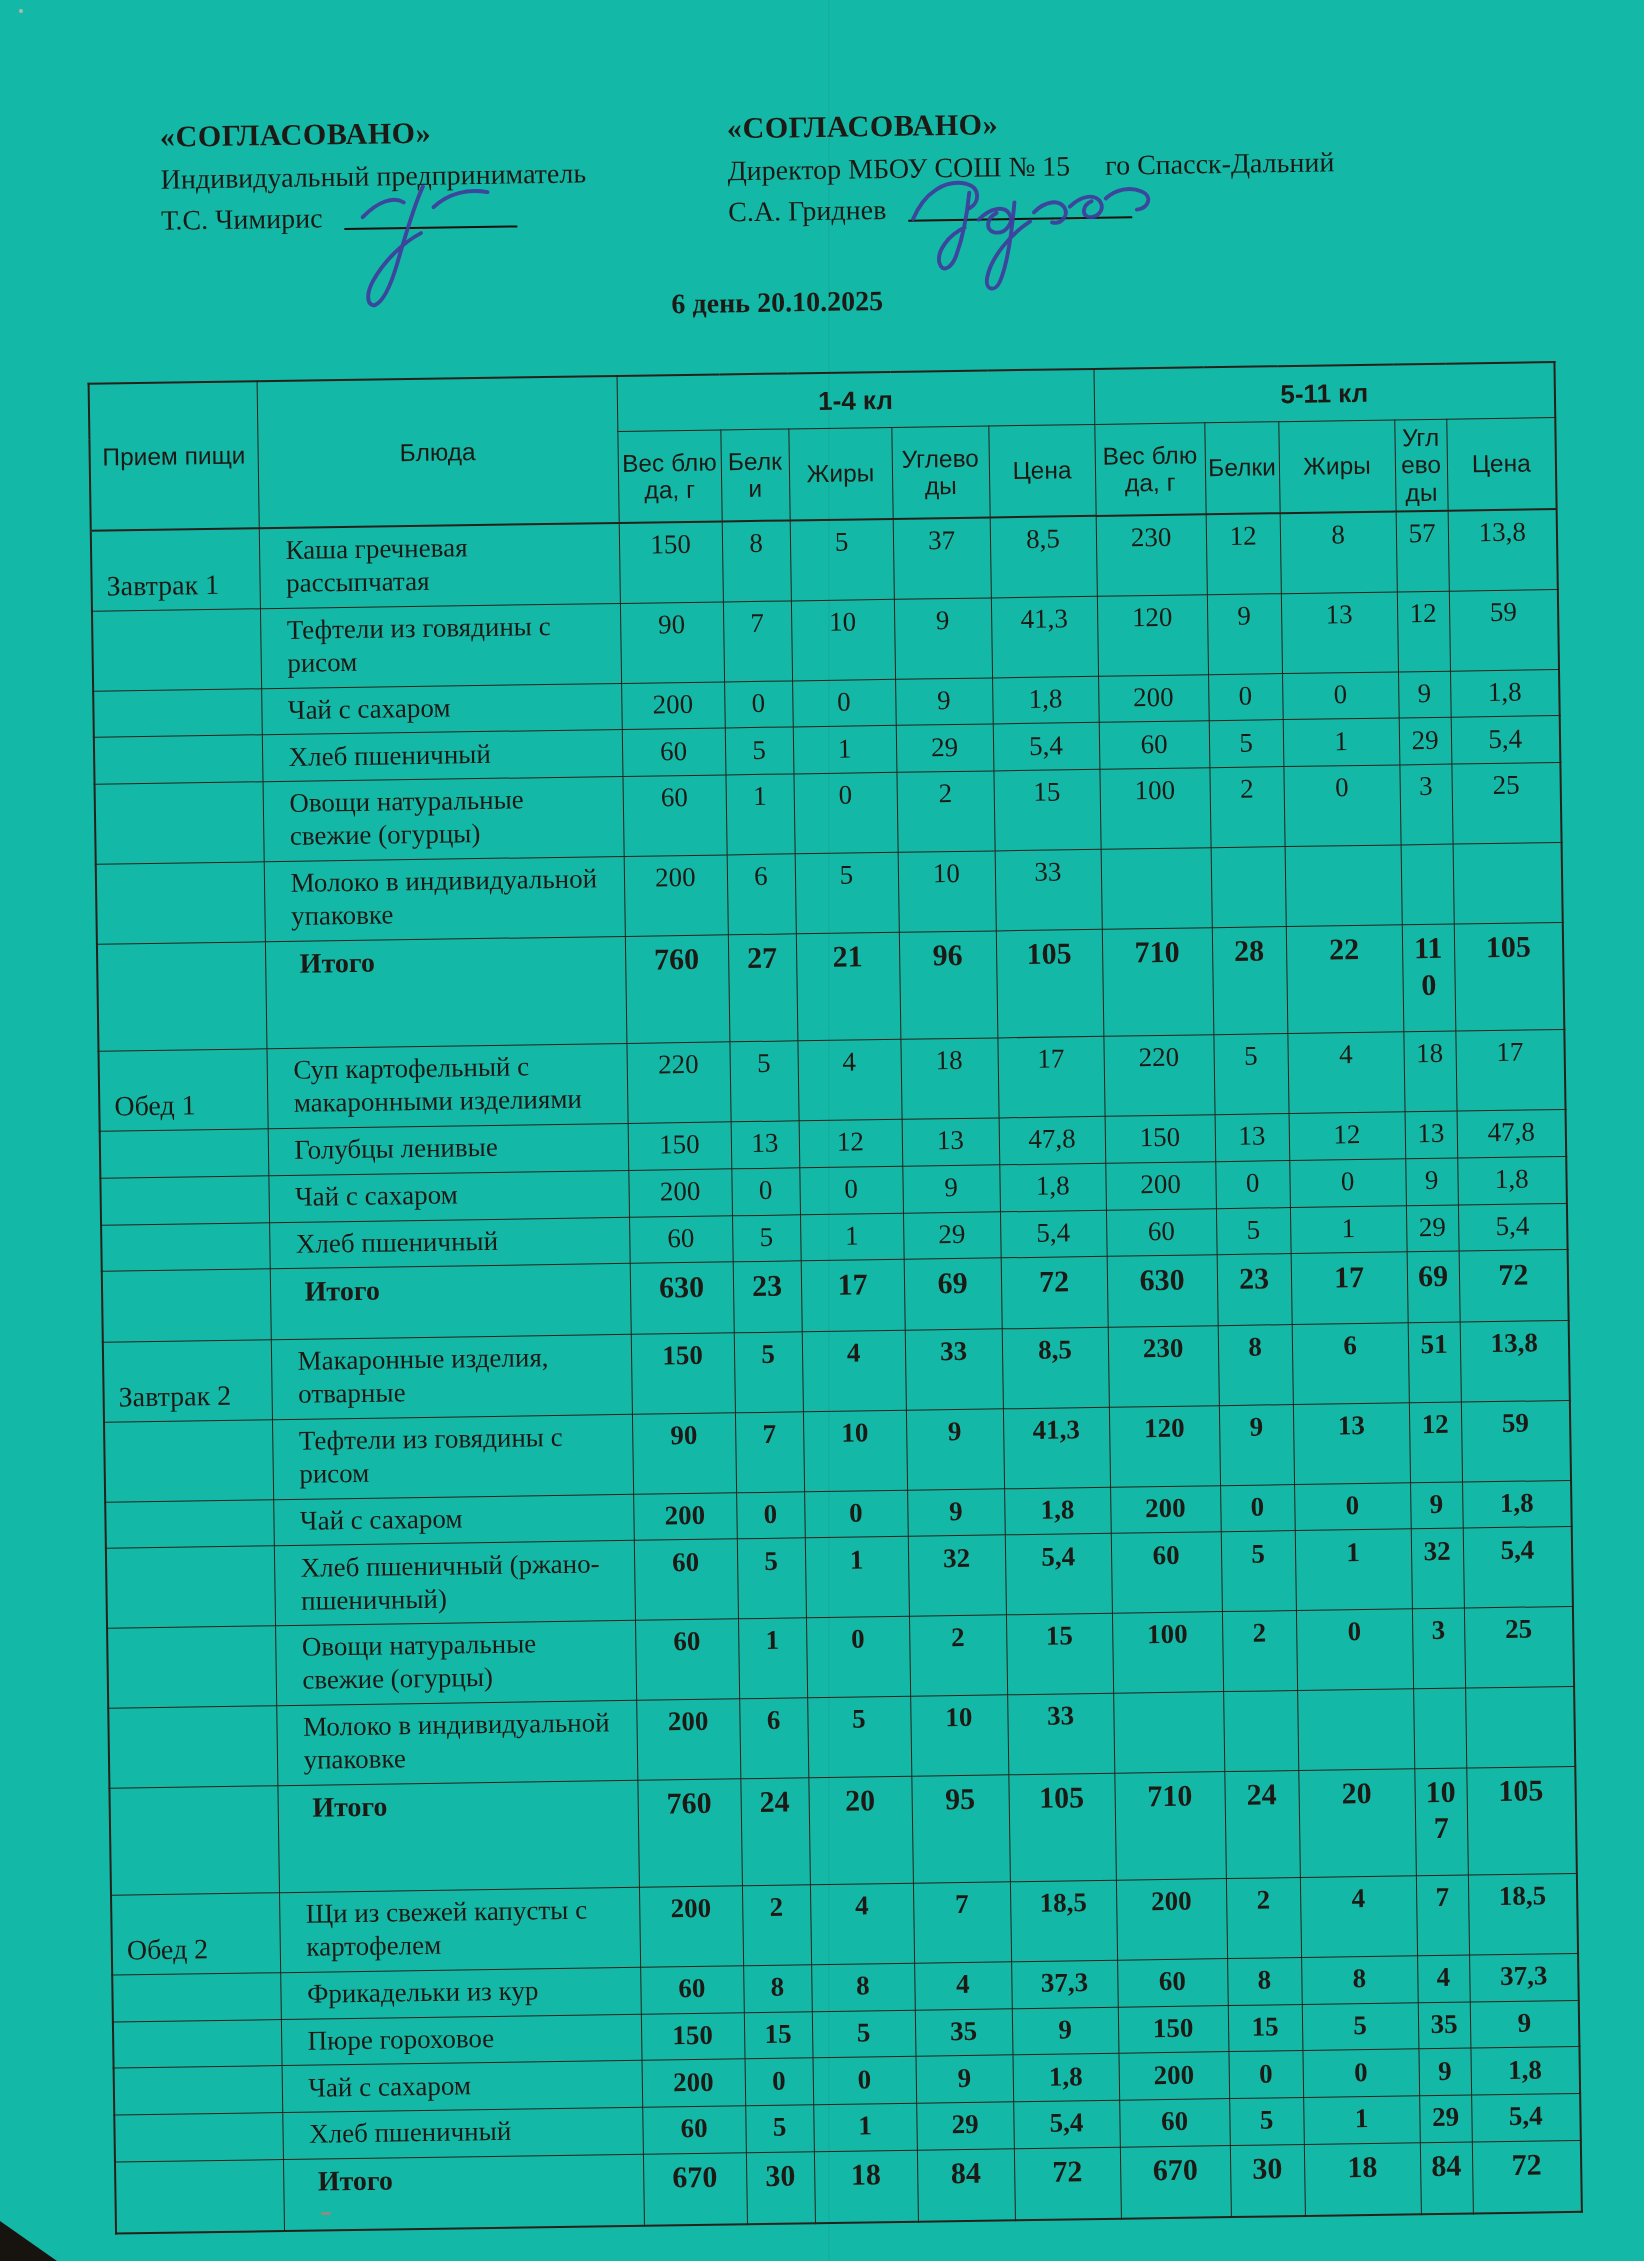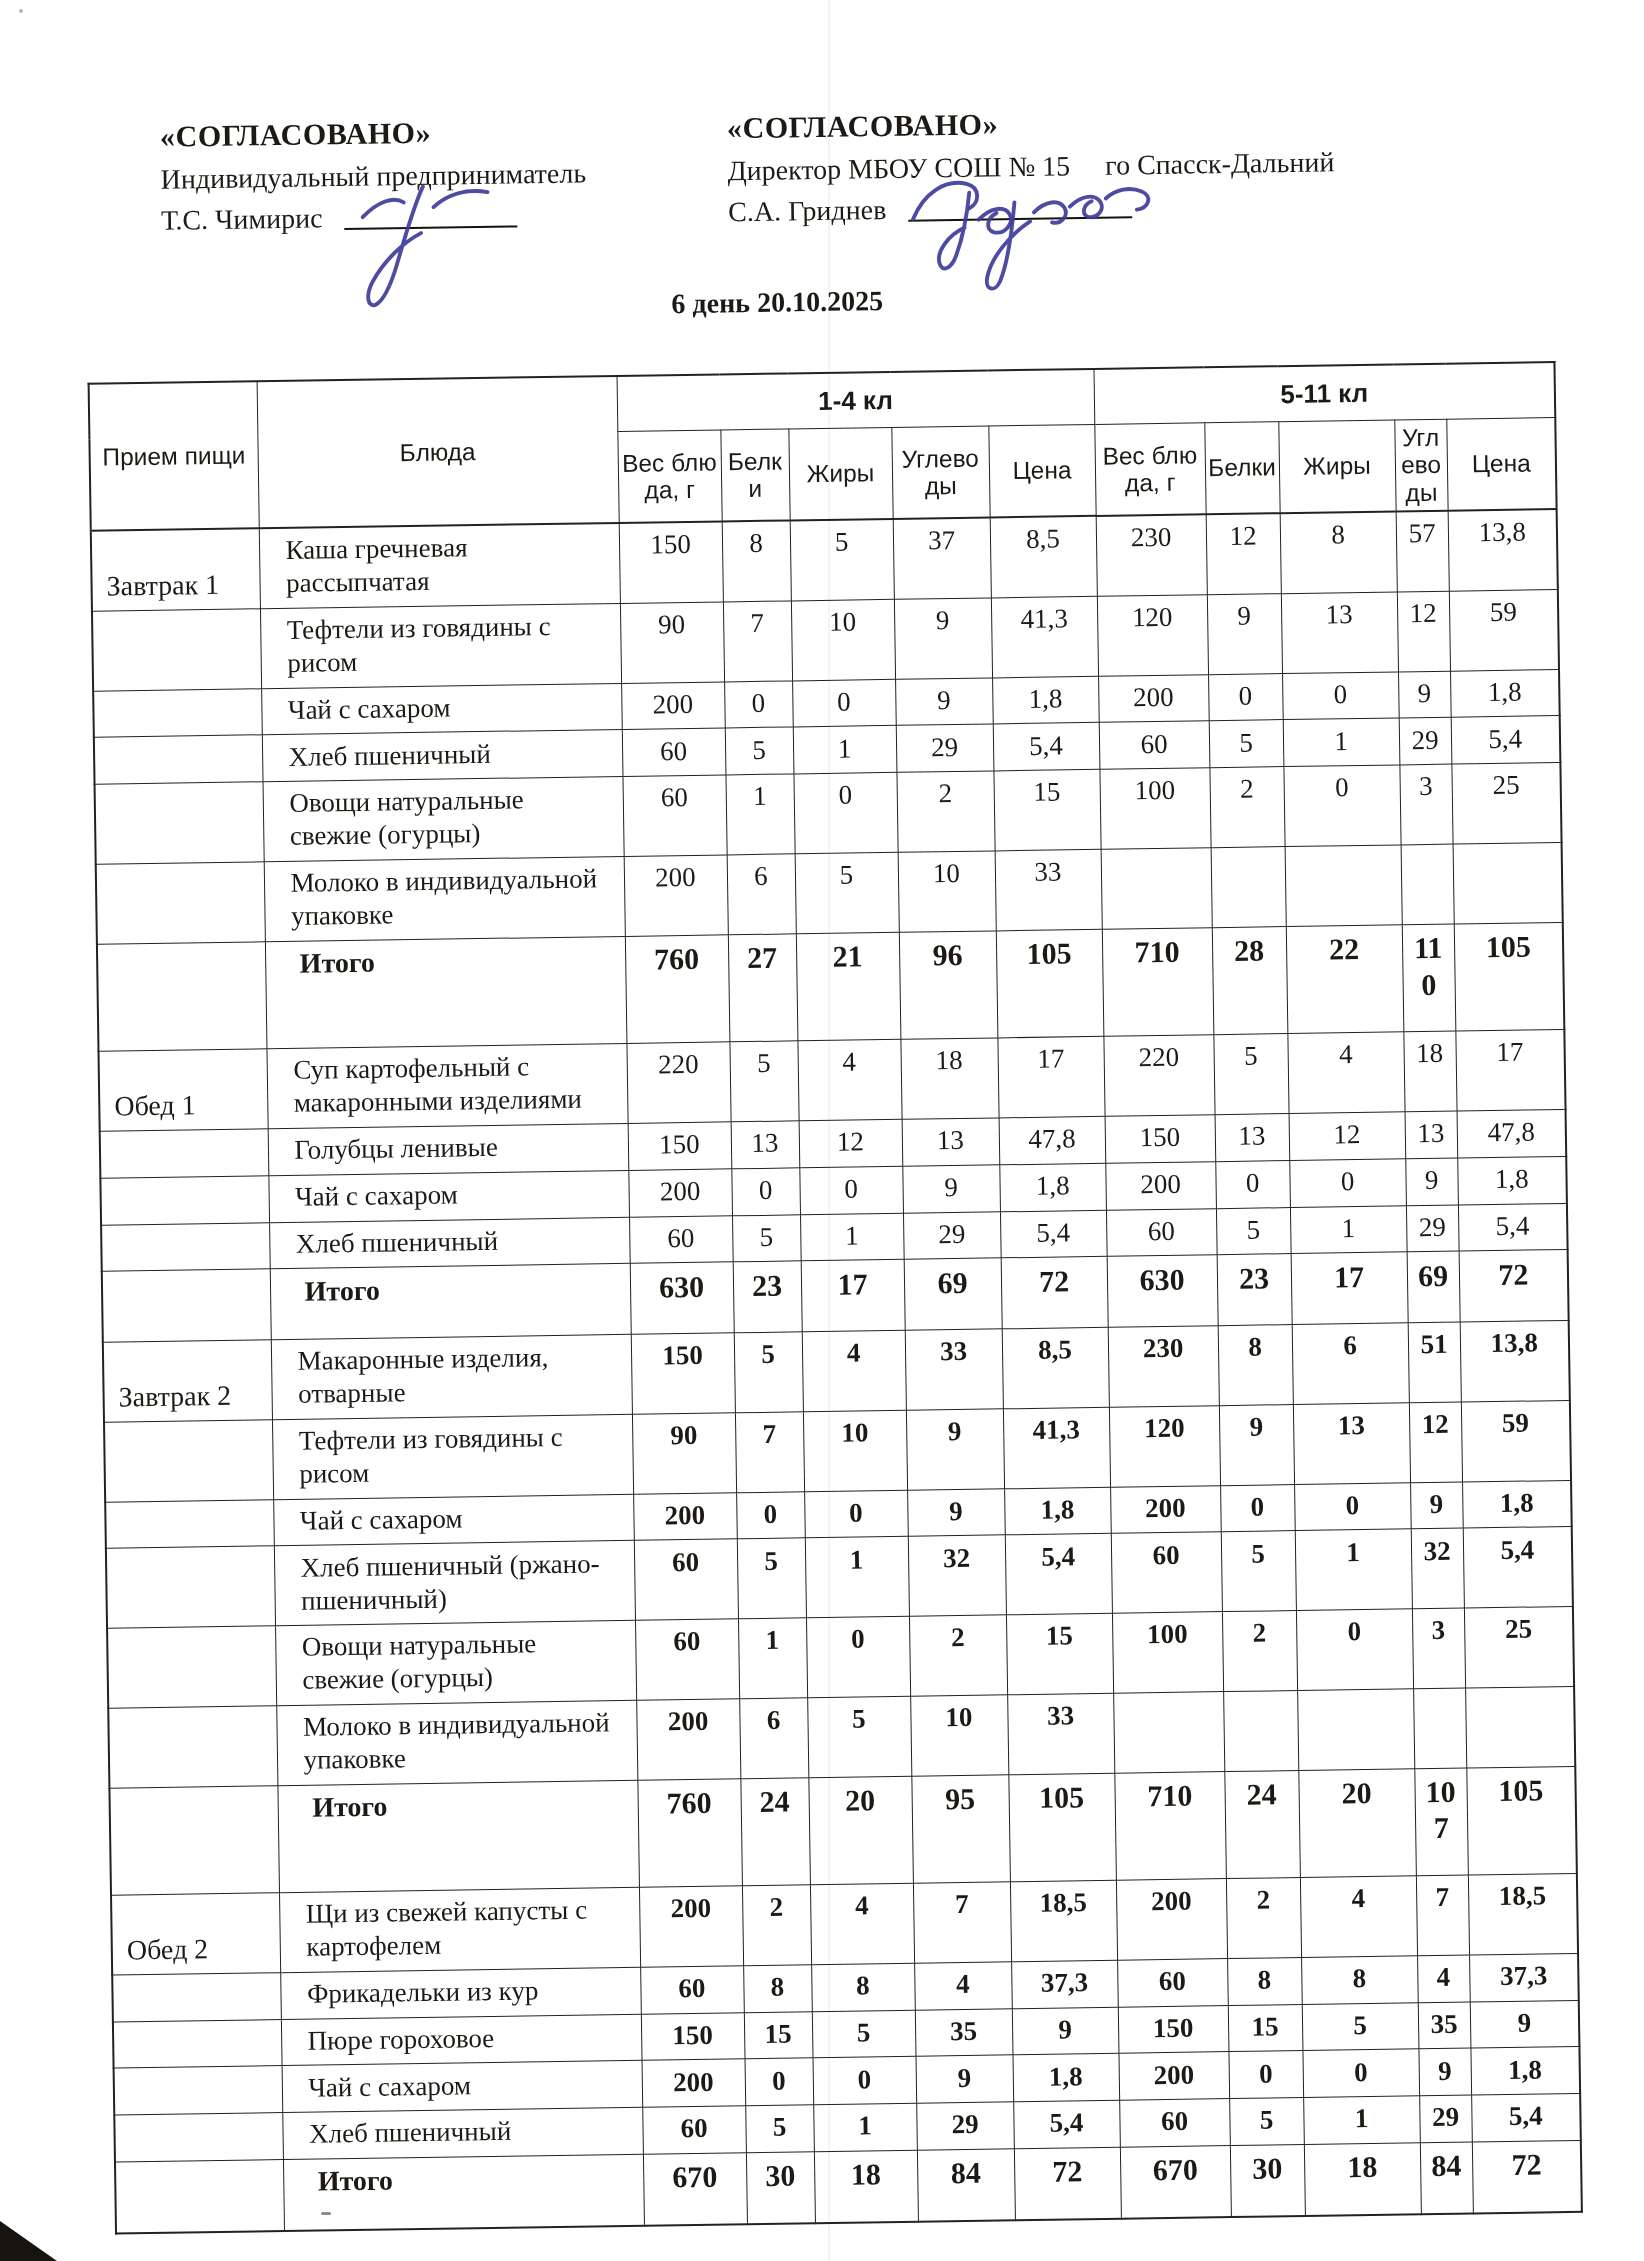--- a/index.html
+++ b/index.html
@@ -3,21 +3,21 @@
 <meta charset="utf-8">
 <style>
   html,body { margin:0; padding:0; }
   body {
     width:1644px; height:2261px;
     background:#e9e9e7;
     font-family:"Liberation Serif","DejaVu Serif",serif;
   }
   .sheet {
     position:relative; width:1644px; height:2261px;
-    background:#ffffff; overflow:hidden; color:#1d1a15;
+    background:#14b8a6; overflow:hidden; color:#1d1a15;
   }
   .content { transform:rotate(-0.85deg); transform-origin:822px 902px; }
 
   
   .approvals { display:flex; margin:110px 0 0 173px; }
   .approval-block { width:567px; }
   .approval-block.right { width:774px; }
   .stamp { font-size:30px; font-weight:700; letter-spacing:0.6px; }
   .approval-role { font-size:28px; margin-top:10.3px; white-space:nowrap; }
   .role-suffix { margin-left:35px; }

